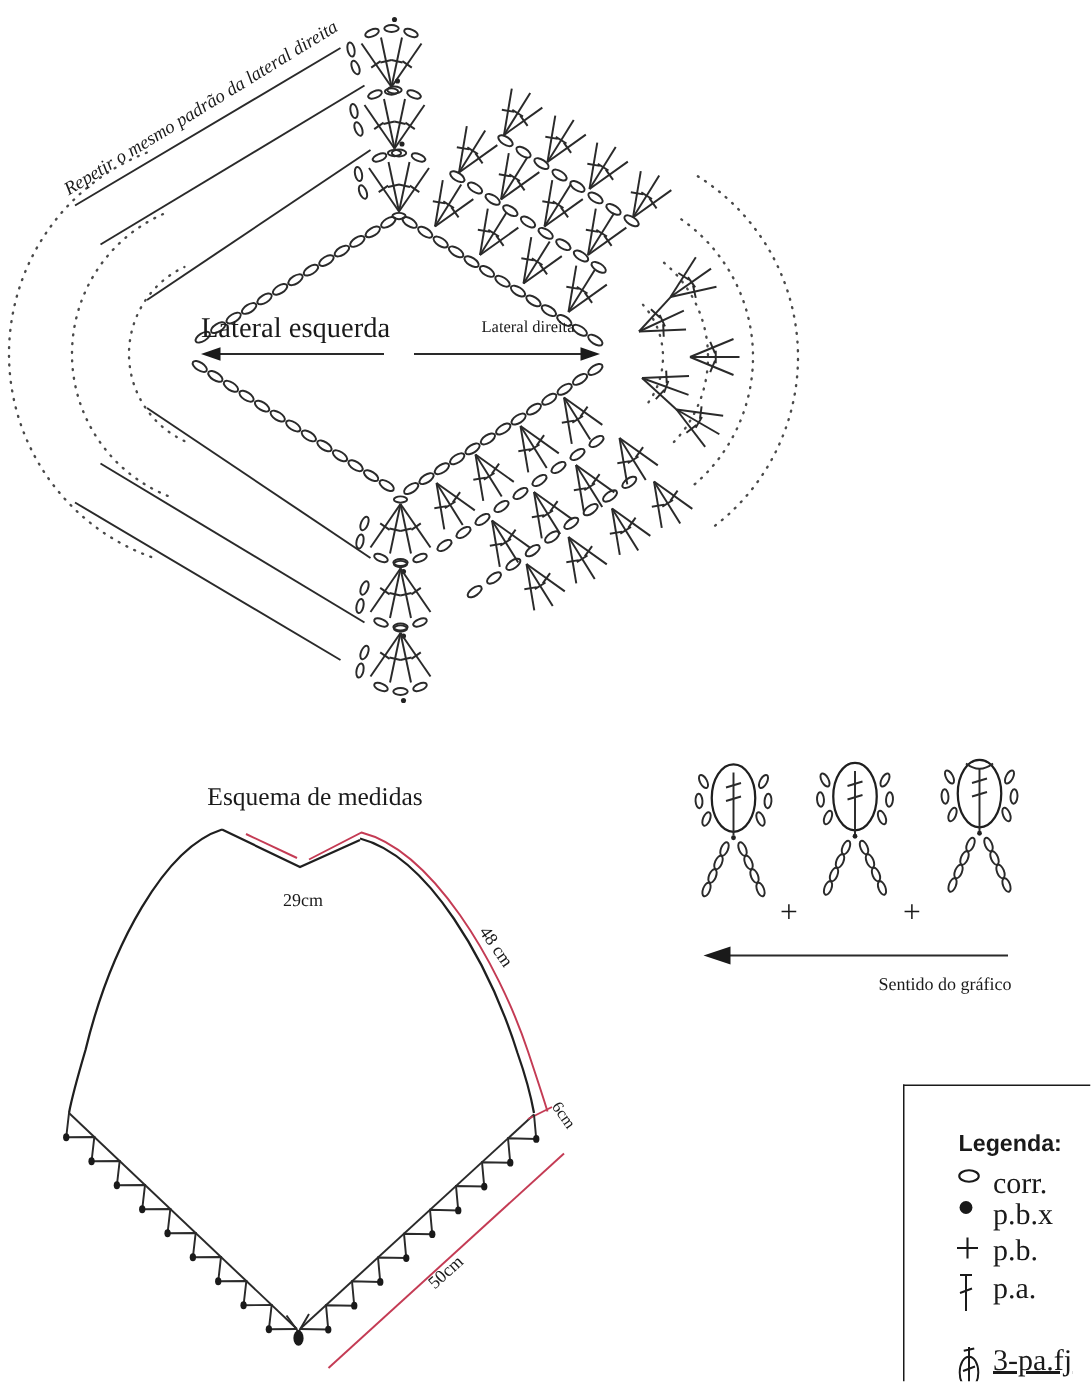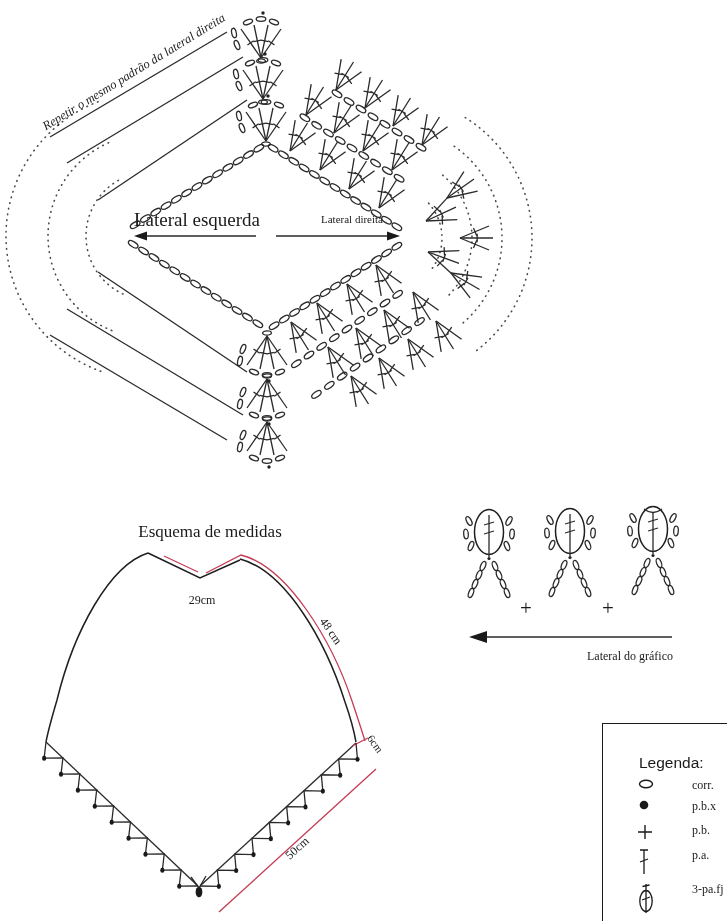--- a/index.html
+++ b/index.html
@@ -23,25 +23,25 @@
   #sentido-label{left:630px;top:656px;font-size:12px;}
   #esquema-title{left:210px;top:531px;font-size:17px;font-family:Liberation Serif, serif;}
   #m-29{left:202px;top:564px;font-size:12px;margin-top:36px;}
   #m-48{left:331px;top:631px;font-size:12px;transform:translate(-50%,-50%) rotate(55deg);}
   #m-6{left:375px;top:744px;font-size:11px;transform:translate(-50%,-50%) rotate(55deg);}
   #m-50{left:297px;top:848px;font-size:12px;transform:translate(-50%,-50%) rotate(-42deg);}
   #legend-box{position:absolute;left:602px;top:723px;width:125px;height:198px;
               border-top:1.5px solid #1a1a1a;border-left:1.5px solid #1a1a1a;}
   #legend-title{position:absolute;left:36px;top:30px;
                 font-family:"Liberation Sans","DejaVu Sans",sans-serif;
-                font-weight:normal;font-size:15.5px;}
+                font-weight:bold;font-size:15.5px;}
   .legend-row{position:absolute;left:34px;display:flex;align-items:center;gap:7px;}
   .legend-row .sym{display:flex;align-items:center;justify-content:center;width:18px;}
-  .legend-row .txt{font-size:12px;margin-left:30px;}
-  #row-corr{top:54px;}#row-pbx{top:75px;text-align:right;}#row-pb{top:99px;align-items:center;}#row-pa{top:124px;font-family:Liberation Serif, serif;}#row-cl{top:158px;}
+  .legend-row .txt{font-size:20px;}
+  #row-corr{top:54px;}#row-pbx{top:75px;text-align:right;}#row-pb{top:99px;align-items:center;}#row-pa{top:124px;font-family:Liberation Serif, serif;}#row-cl{top:172px;text-decoration:underline;}
 </style>
 </head>
 <body>
 
 <div id="stage">
   <svg id="art" width="727" height="921" viewBox="0 0 727 921">
       <g>
         <line x1="50" y1="137" x2="227" y2="32" class="lnt"></line>
         <line x1="67" y1="163" x2="243" y2="57" class="lnt"></line>
         <line x1="98" y1="200" x2="247" y2="100" class="lnt"></line>
@@ -579,21 +579,21 @@
         <ellipse cx="218.83775350405884" cy="886.3674482670541" rx="2.1" ry="2.6" fill="#1a1a1a"></ellipse>
       </g>
     </svg>
 
   <div class="lbl serif" id="repeat-note">Repetir o mesmo padrão da lateral direita</div>
   <div class="lbl serif" id="lateral-esquerda">Lateral esquerda</div>
   <div class="lbl serif" id="lateral-direita">Lateral direita</div>
 
   <div class="lbl serif" id="plus-1">+</div>
   <div class="lbl serif" id="plus-2">+</div>
-  <div class="lbl serif" id="sentido-label">Lateral do gráfico</div>
+  <div class="lbl serif" id="sentido-label">Sentido do gráfico</div>
 
   <div class="lbl serif" id="esquema-title">Esquema de medidas</div>
   <div class="lbl serif" id="m-29">29cm</div>
   <div class="lbl serif" id="m-48">48 cm</div>
   <div class="lbl serif" id="m-6">6cm</div>
   <div class="lbl serif" id="m-50">50cm</div>
 
   <div id="legend-box">
     <div id="legend-title">Legenda:</div>
     <div class="legend-row" id="row-corr">

